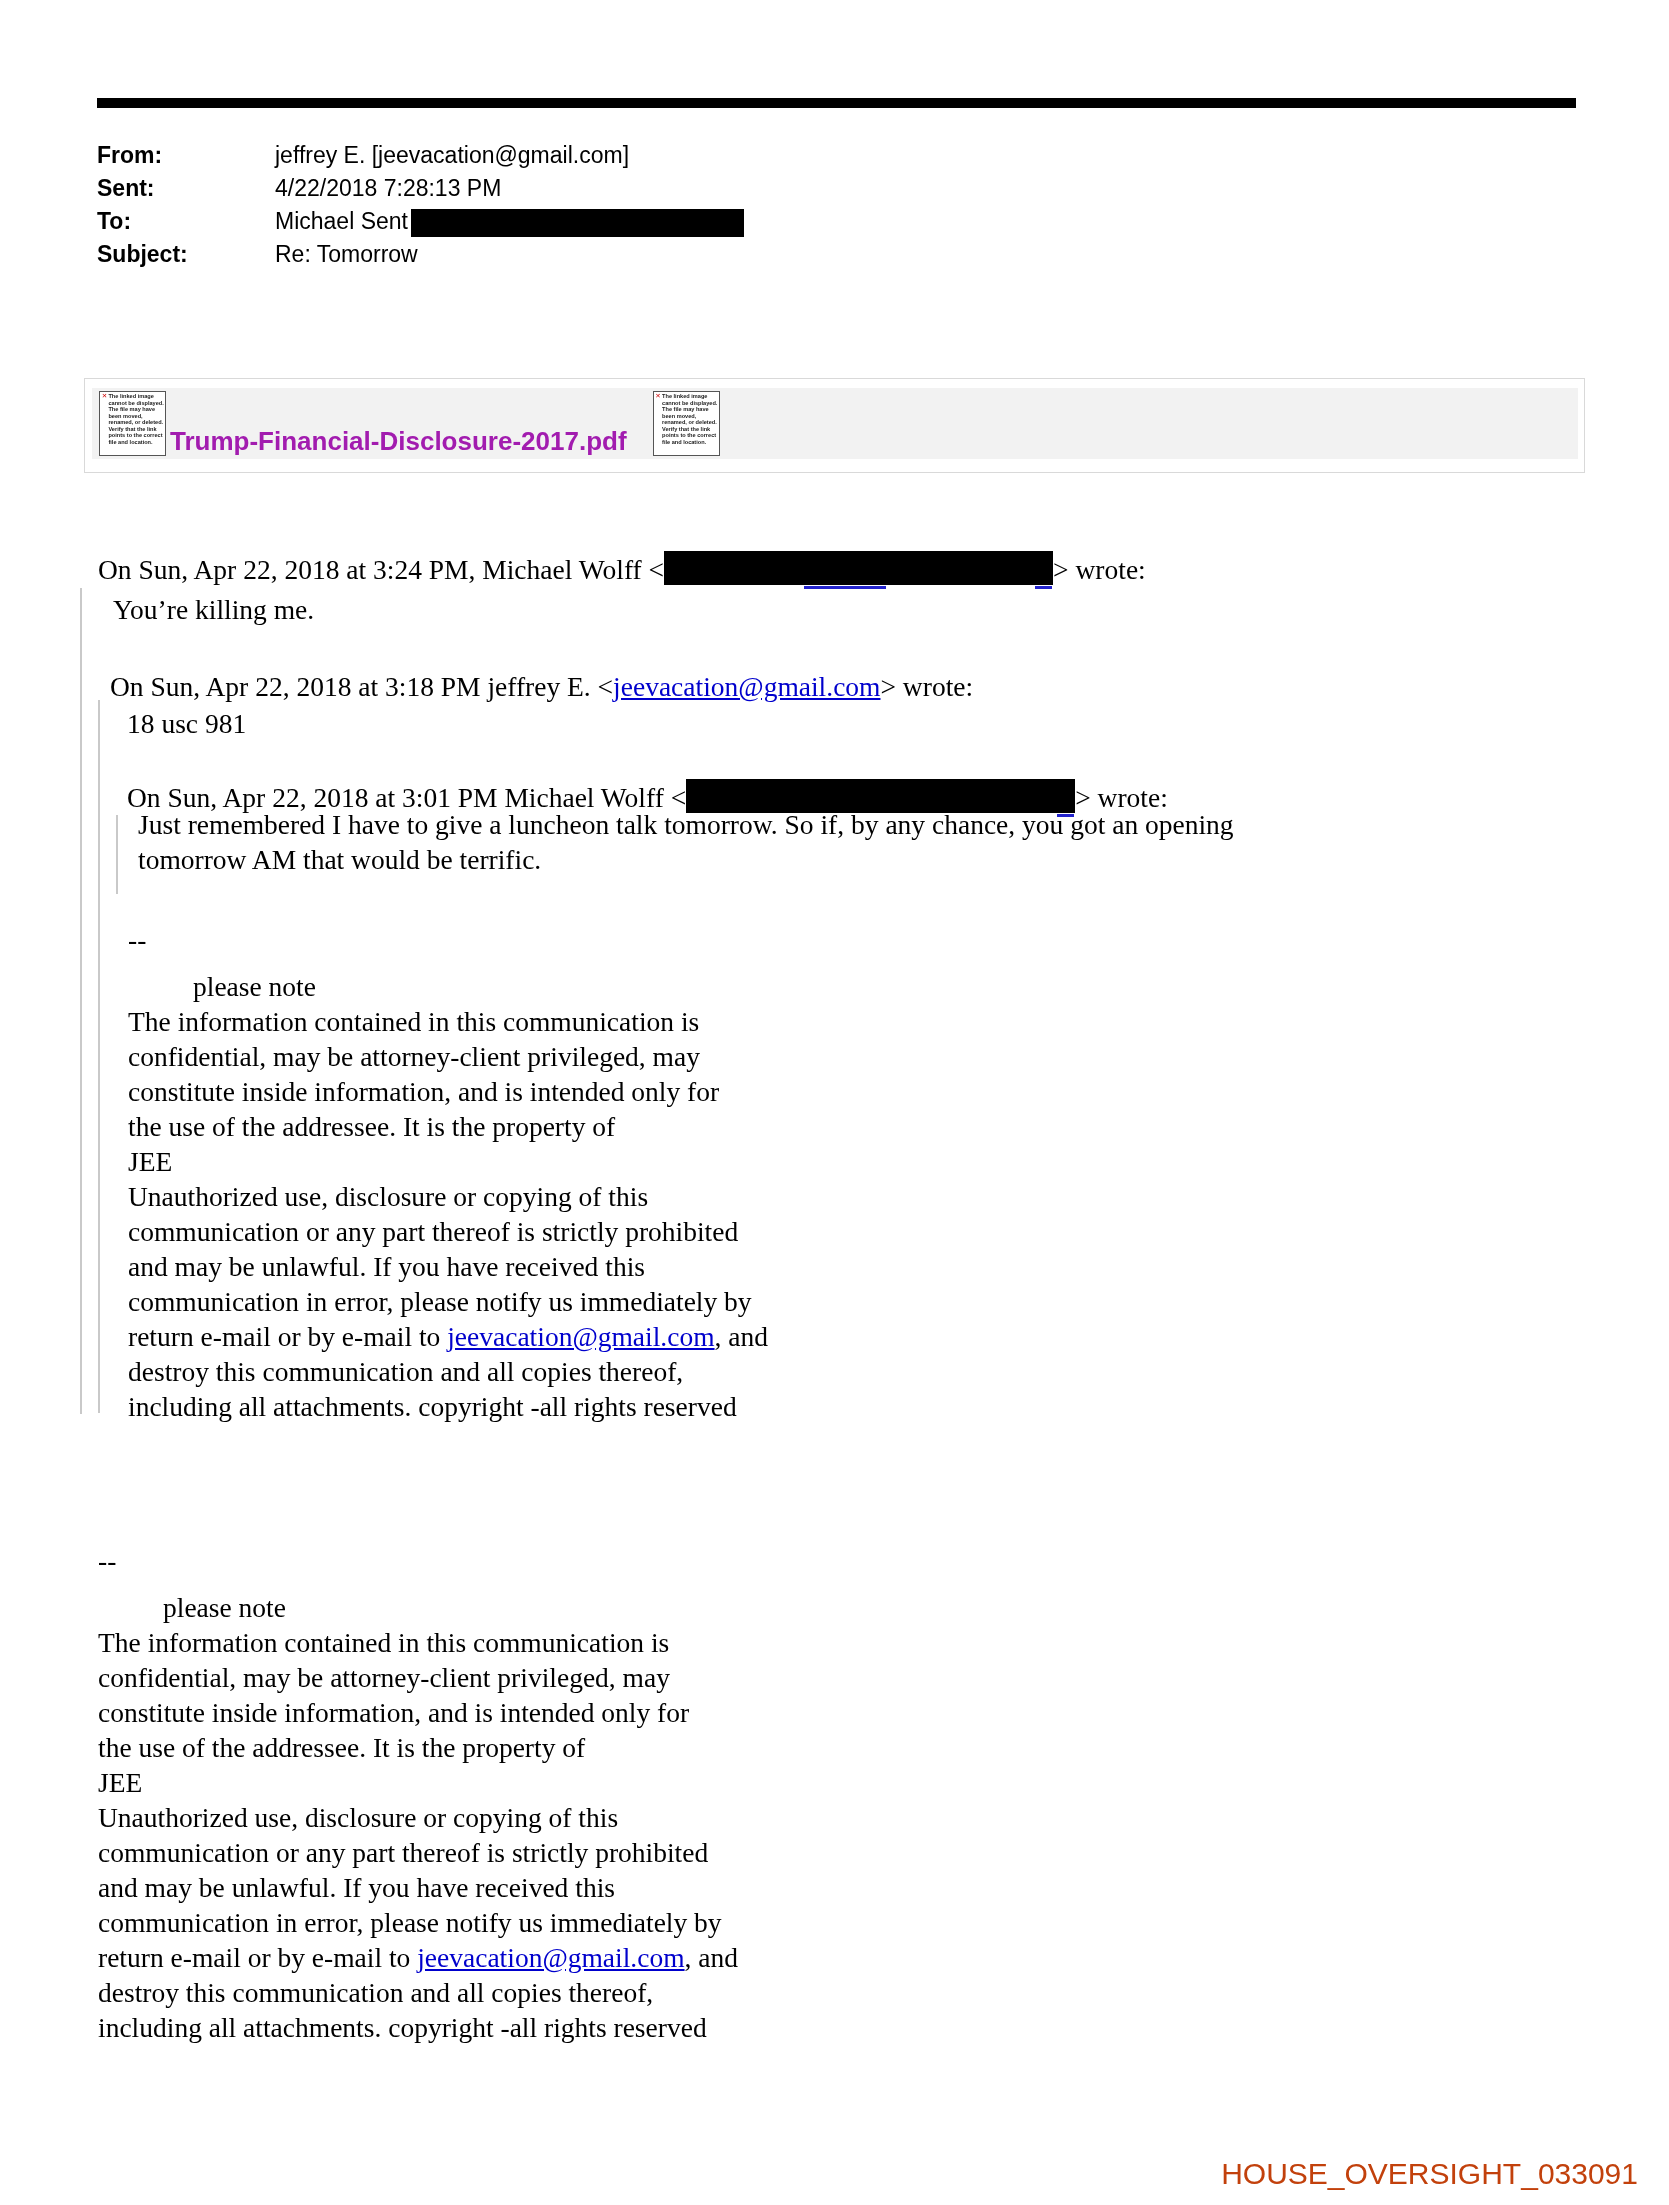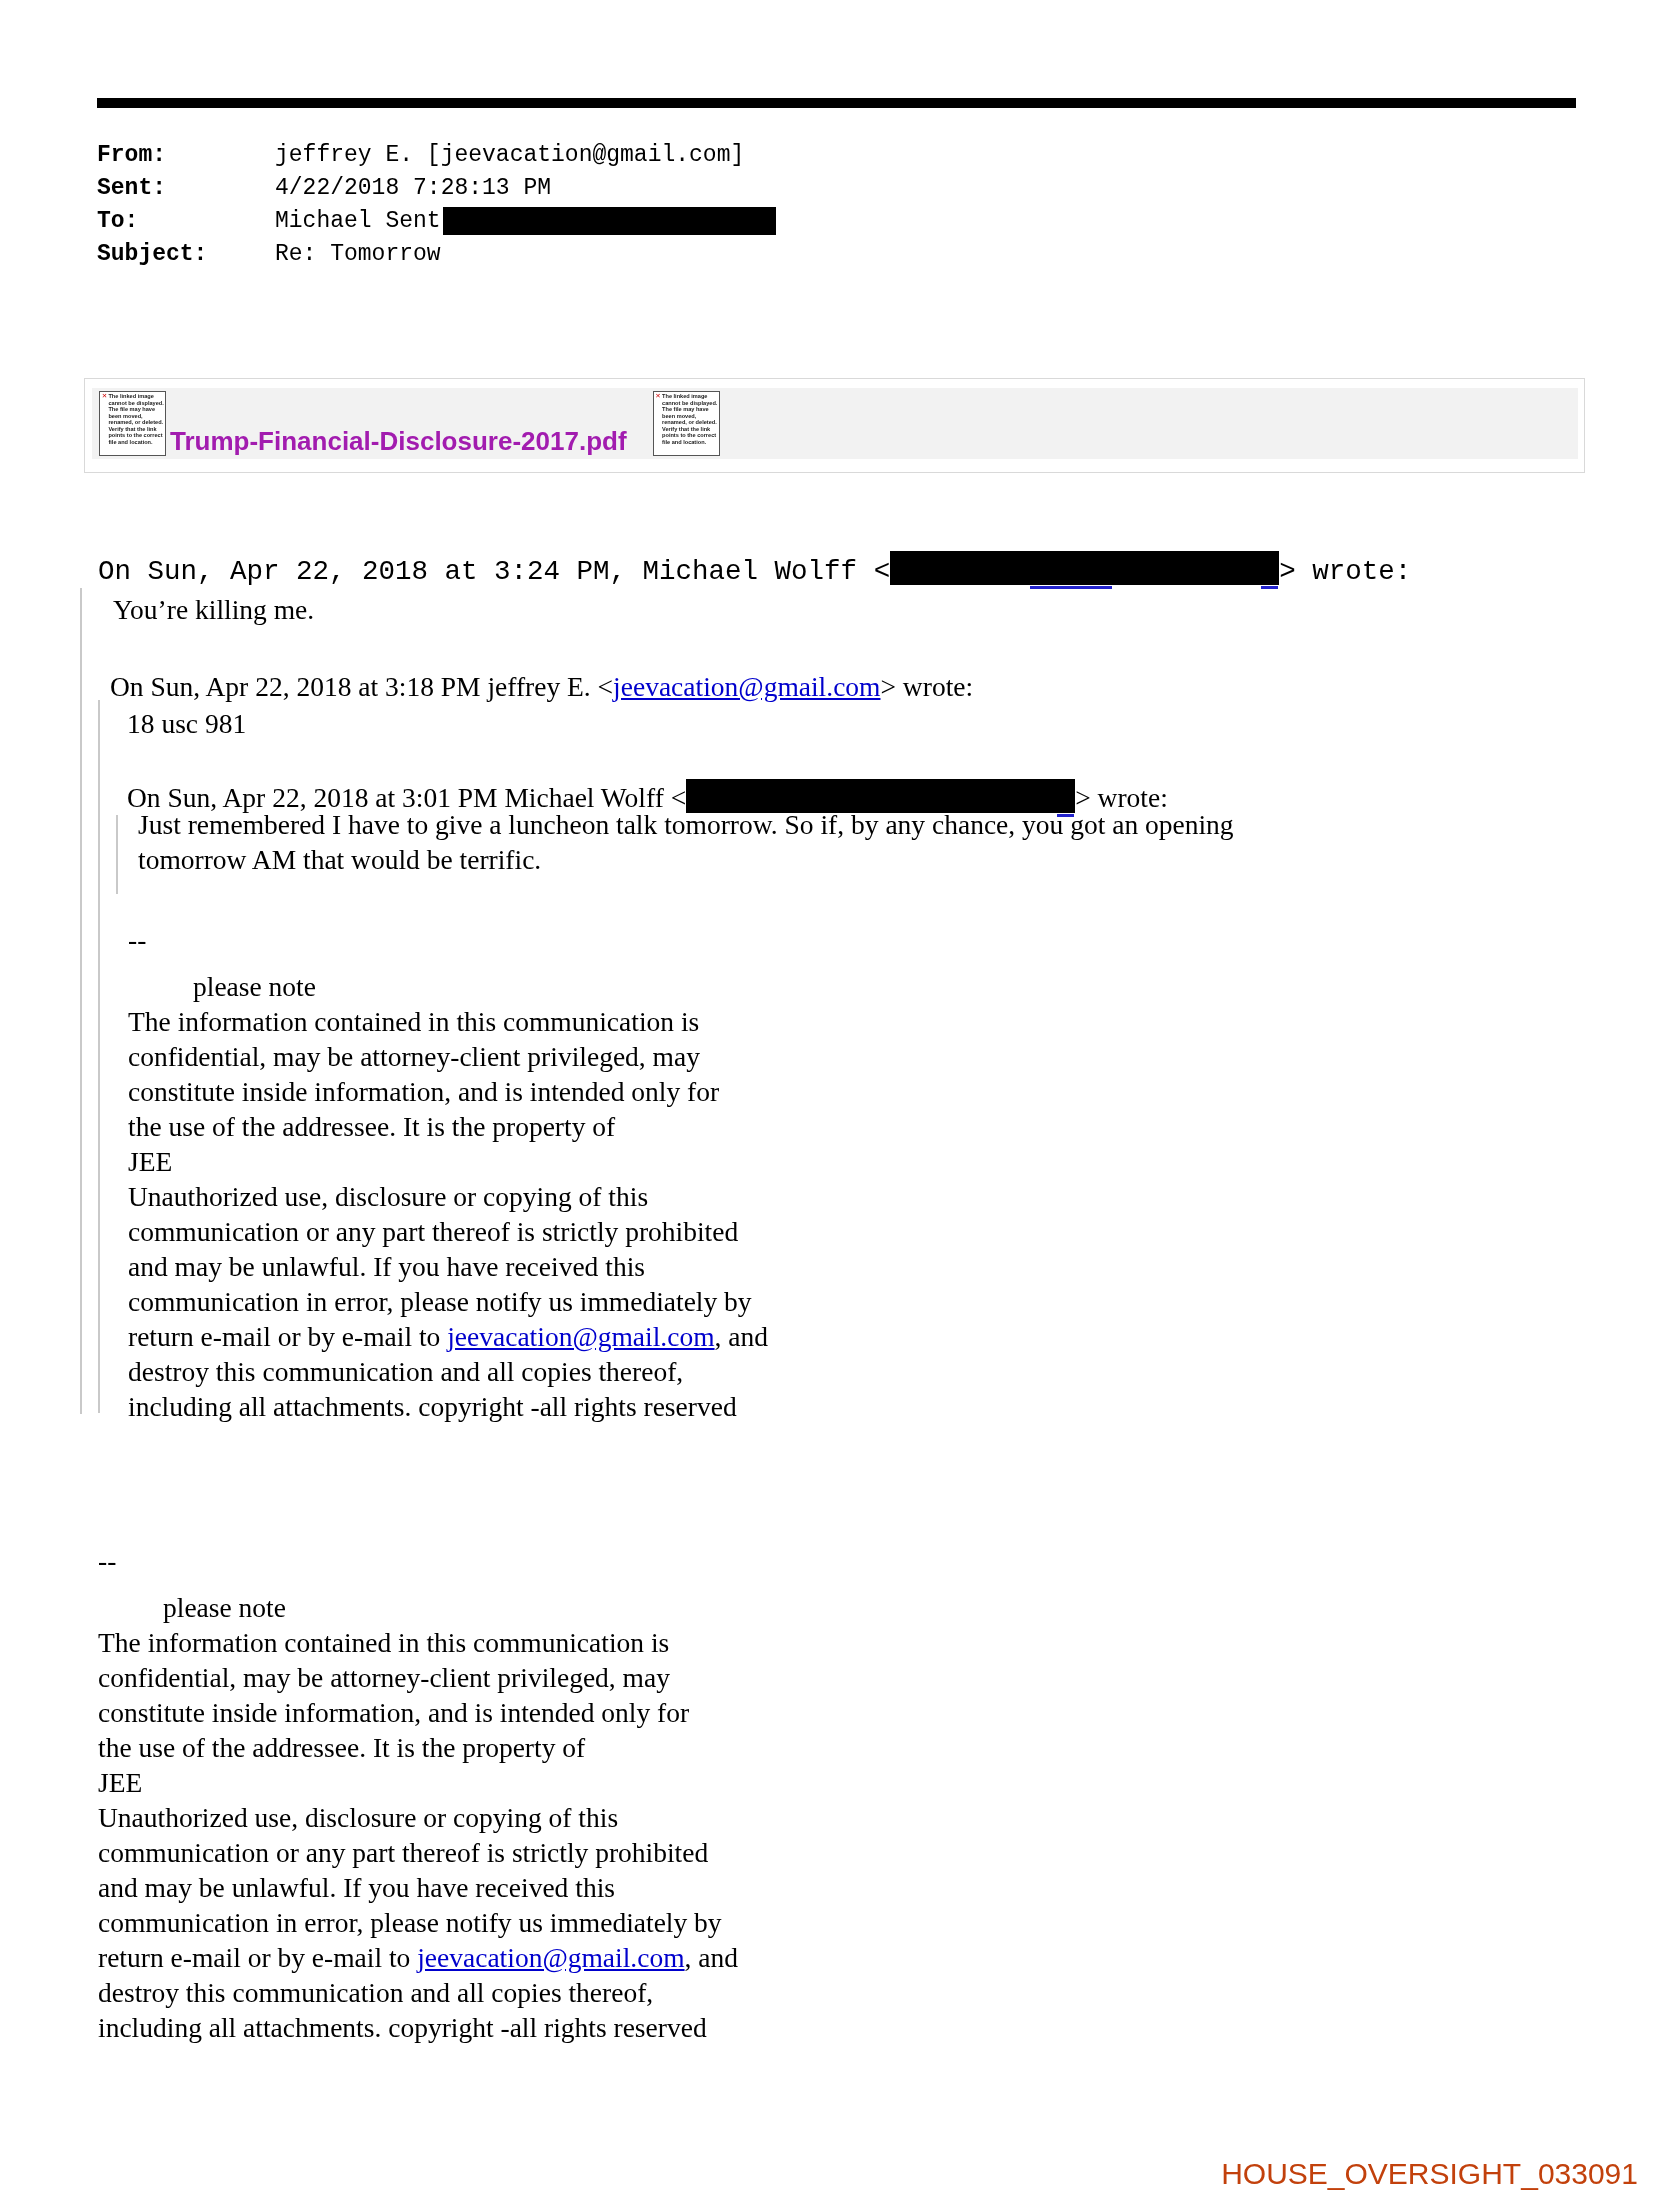--- a/index.html
+++ b/index.html
@@ -4,21 +4,21 @@
 <style>
   html,body{margin:0;padding:0;}
   body{
     width:1669px;height:2205px;position:relative;background:#ffffff;
     font-family:"Liberation Serif", serif;color:#000;
   }
   
   .top-rule{position:absolute;left:97px;top:98px;width:1479px;height:9.8px;background:#000;}
 
   
-  .hdr{position:absolute;left:97px;top:139px;font-family:Liberation Mono, monospace;font-size:23px;line-height:33px;}
+  .hdr{position:absolute;left:97px;top:139px;font-family:Liberation Sans, sans-serif;font-size:23px;line-height:33px;}
   .hdr-row{display:flex;}
   .hdr-label{width:178px;font-weight:bold;}
   .hdr-value{white-space:nowrap;}
   .redact-inline{display:inline-block;width:333px;height:27.5px;background:#000;vertical-align:middle;margin-left:2.6px;}
 
   
   .attach-outer{position:absolute;left:84px;top:378px;width:1499px;height:93px;border:1.3px solid #d9d9d9;background:#fff;}
   .attach-inner{position:absolute;left:6.5px;top:9.2px;right:6.5px;height:71px;background:#f2f2f2;}
   .imgbox{position:absolute;width:67px;height:65px;top:11.8px;background:#fff;border:0.7px solid #555;box-sizing:border-box;padding:1.3px;}
   .imgbox .ph-ico{color:#cc0000;font-size:6.5px;line-height:6.5px;display:block;float:left;margin-right:1.3px;}
@@ -81,21 +81,21 @@
   <div class="imgbox imgbox2">
     <span class="ph-ico">✕</span>
     <span class="ph-txt">The linked image cannot be displayed. The file may have been moved, renamed, or deleted. Verify that the link points to the correct file and location.</span>
   </div>
 </div>
 
 <div class="qbar qbar1"></div>
 <div class="qbar qbar2"></div>
 <div class="qbar qbar3"></div>
 
-<div class="btxt" style="left:98px;top:551px;font-family:Liberation Mono, monospace;">
+<div class="btxt" style="left:98px;top:551px;">
   <span>On Sun, Apr 22, 2018 at 3:24 PM, Michael Wolff &lt;</span><span class="redact-bar"><span class="peek-mid"></span><span class="peek-right"></span></span><span>&gt; wrote:</span>
 </div>
 
 <div class="btxt" style="left:113px;top:592px;">You’re killing me.</div>
 
 <div class="btxt" style="left:110px;top:669px;">
   <span>On Sun, Apr 22, 2018 at 3:18 PM jeffrey E. &lt;</span><a class="mail" href="#">jeevacation@gmail.com</a><span>&gt; wrote:</span>
 </div>
 
 <div class="btxt" style="left:127px;top:706px;">18 usc 981</div>

